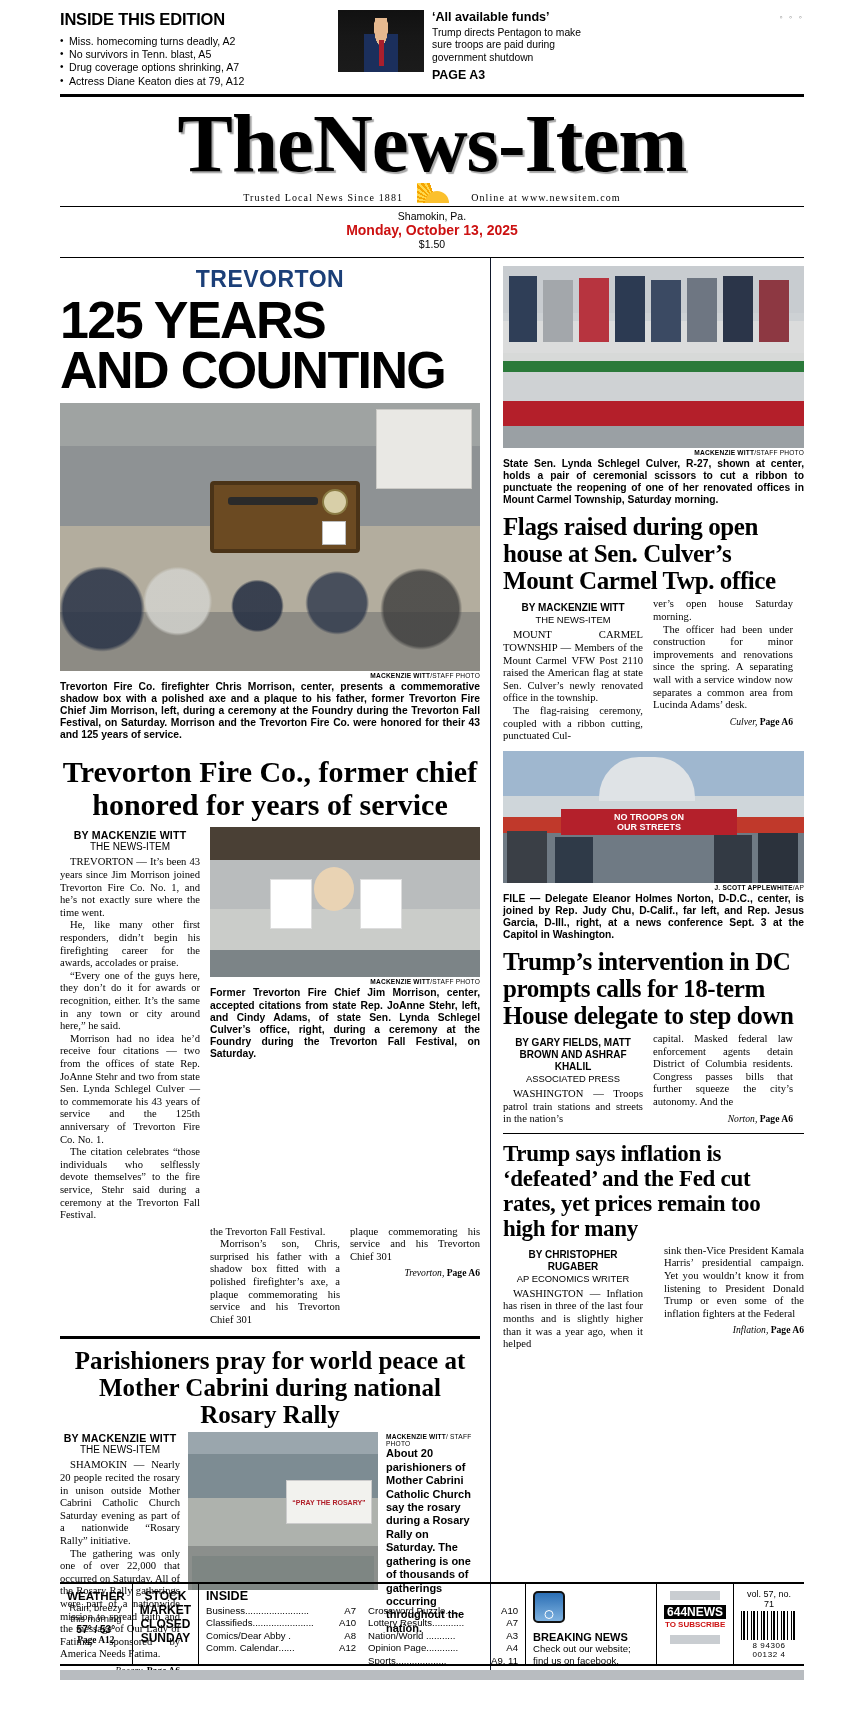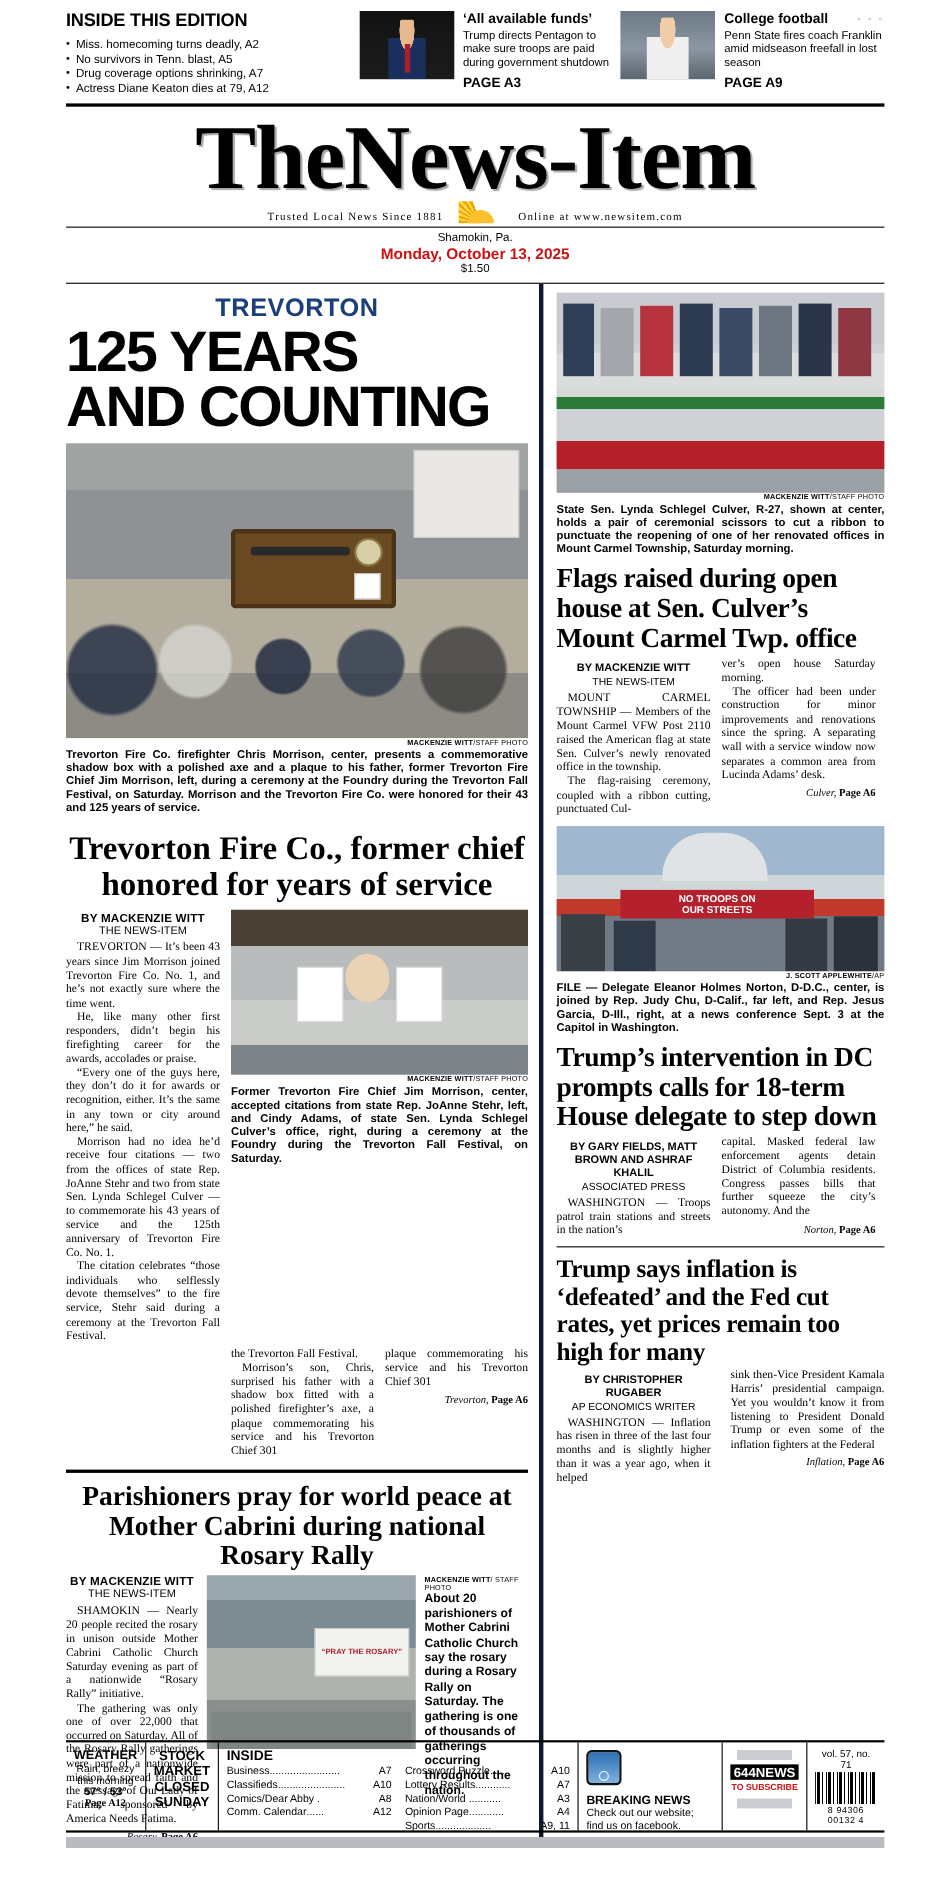--- a/index.html
+++ b/index.html
@@ -71,21 +71,21 @@
 
   .rule-thin { border-top:1px solid #000; margin-top:3px; }
   .dateline { display:flex; align-items:center; justify-content:space-between; padding:3px 0 4px;flex-direction:column; }
   .dateline .city { font-size:10.5px; }
   .dateline .date { font-size:14px; font-weight:bold; color:#cc1111; }
   .dateline .price { font-size:10.5px; }
 
   
   .cols { display:flex; gap:0; }
   .col-left { width:430px; padding-right:10px; }
-  .col-right { width:314px; padding-left:12px; border-left:4px solid #0f172a; }
+  .col-right { width:314px; padding-left:12px; border-left:1px solid #0f172a; }
 
   
   .kicker { text-align:center; font-size:23px; font-weight:bold; color:#1b3f78; letter-spacing:0.5px; margin:8px 0 0; }
   .lead-hed { font-size:52px; line-height:50px; font-weight:bold; letter-spacing:-1.6px; margin:2px 0 8px; }
 
   .photo { position:relative; overflow:hidden; background:#b9b6ae; }
   .credit { text-align:right; font-size:6.6px; font-weight:bold; letter-spacing:.2px; padding:1px 0 0; }
   .credit em { font-style:normal; font-weight:normal; }
   .cutline { font-size:10.3px; line-height:12.1px; font-weight:bold; text-align:justify; margin:2px 0 0; }
 
@@ -178,28 +178,20 @@
 
     <div class="teaser-item">
       <div class="teaser-thumb th-trump"></div>
       <div class="teaser-txt">
         <h3>‘All available funds’</h3>
         <p>Trump directs Pentagon to make sure troops are paid during government shutdown</p>
         <p class="pg">PAGE A3</p>
       </div>
     </div>
 
-    <div class="teaser-item second">
-      <div class="teaser-thumb th-fb"></div>
-      <div class="teaser-txt">
-        <h3>College football</h3>
-        <p>Penn State fires coach Franklin amid midseason freefall in lost season</p>
-        <p class="pg">PAGE A9</p>
-      </div>
-    </div>
     <div class="dots">◦ ◦ ◦</div>
   </div>
 
   <div class="rule-thick"></div>
 
   <div class="masthead">
     <div class="title">
       <span>The</span><span>News-Item</span>
     </div>
     <div class="tagline">

